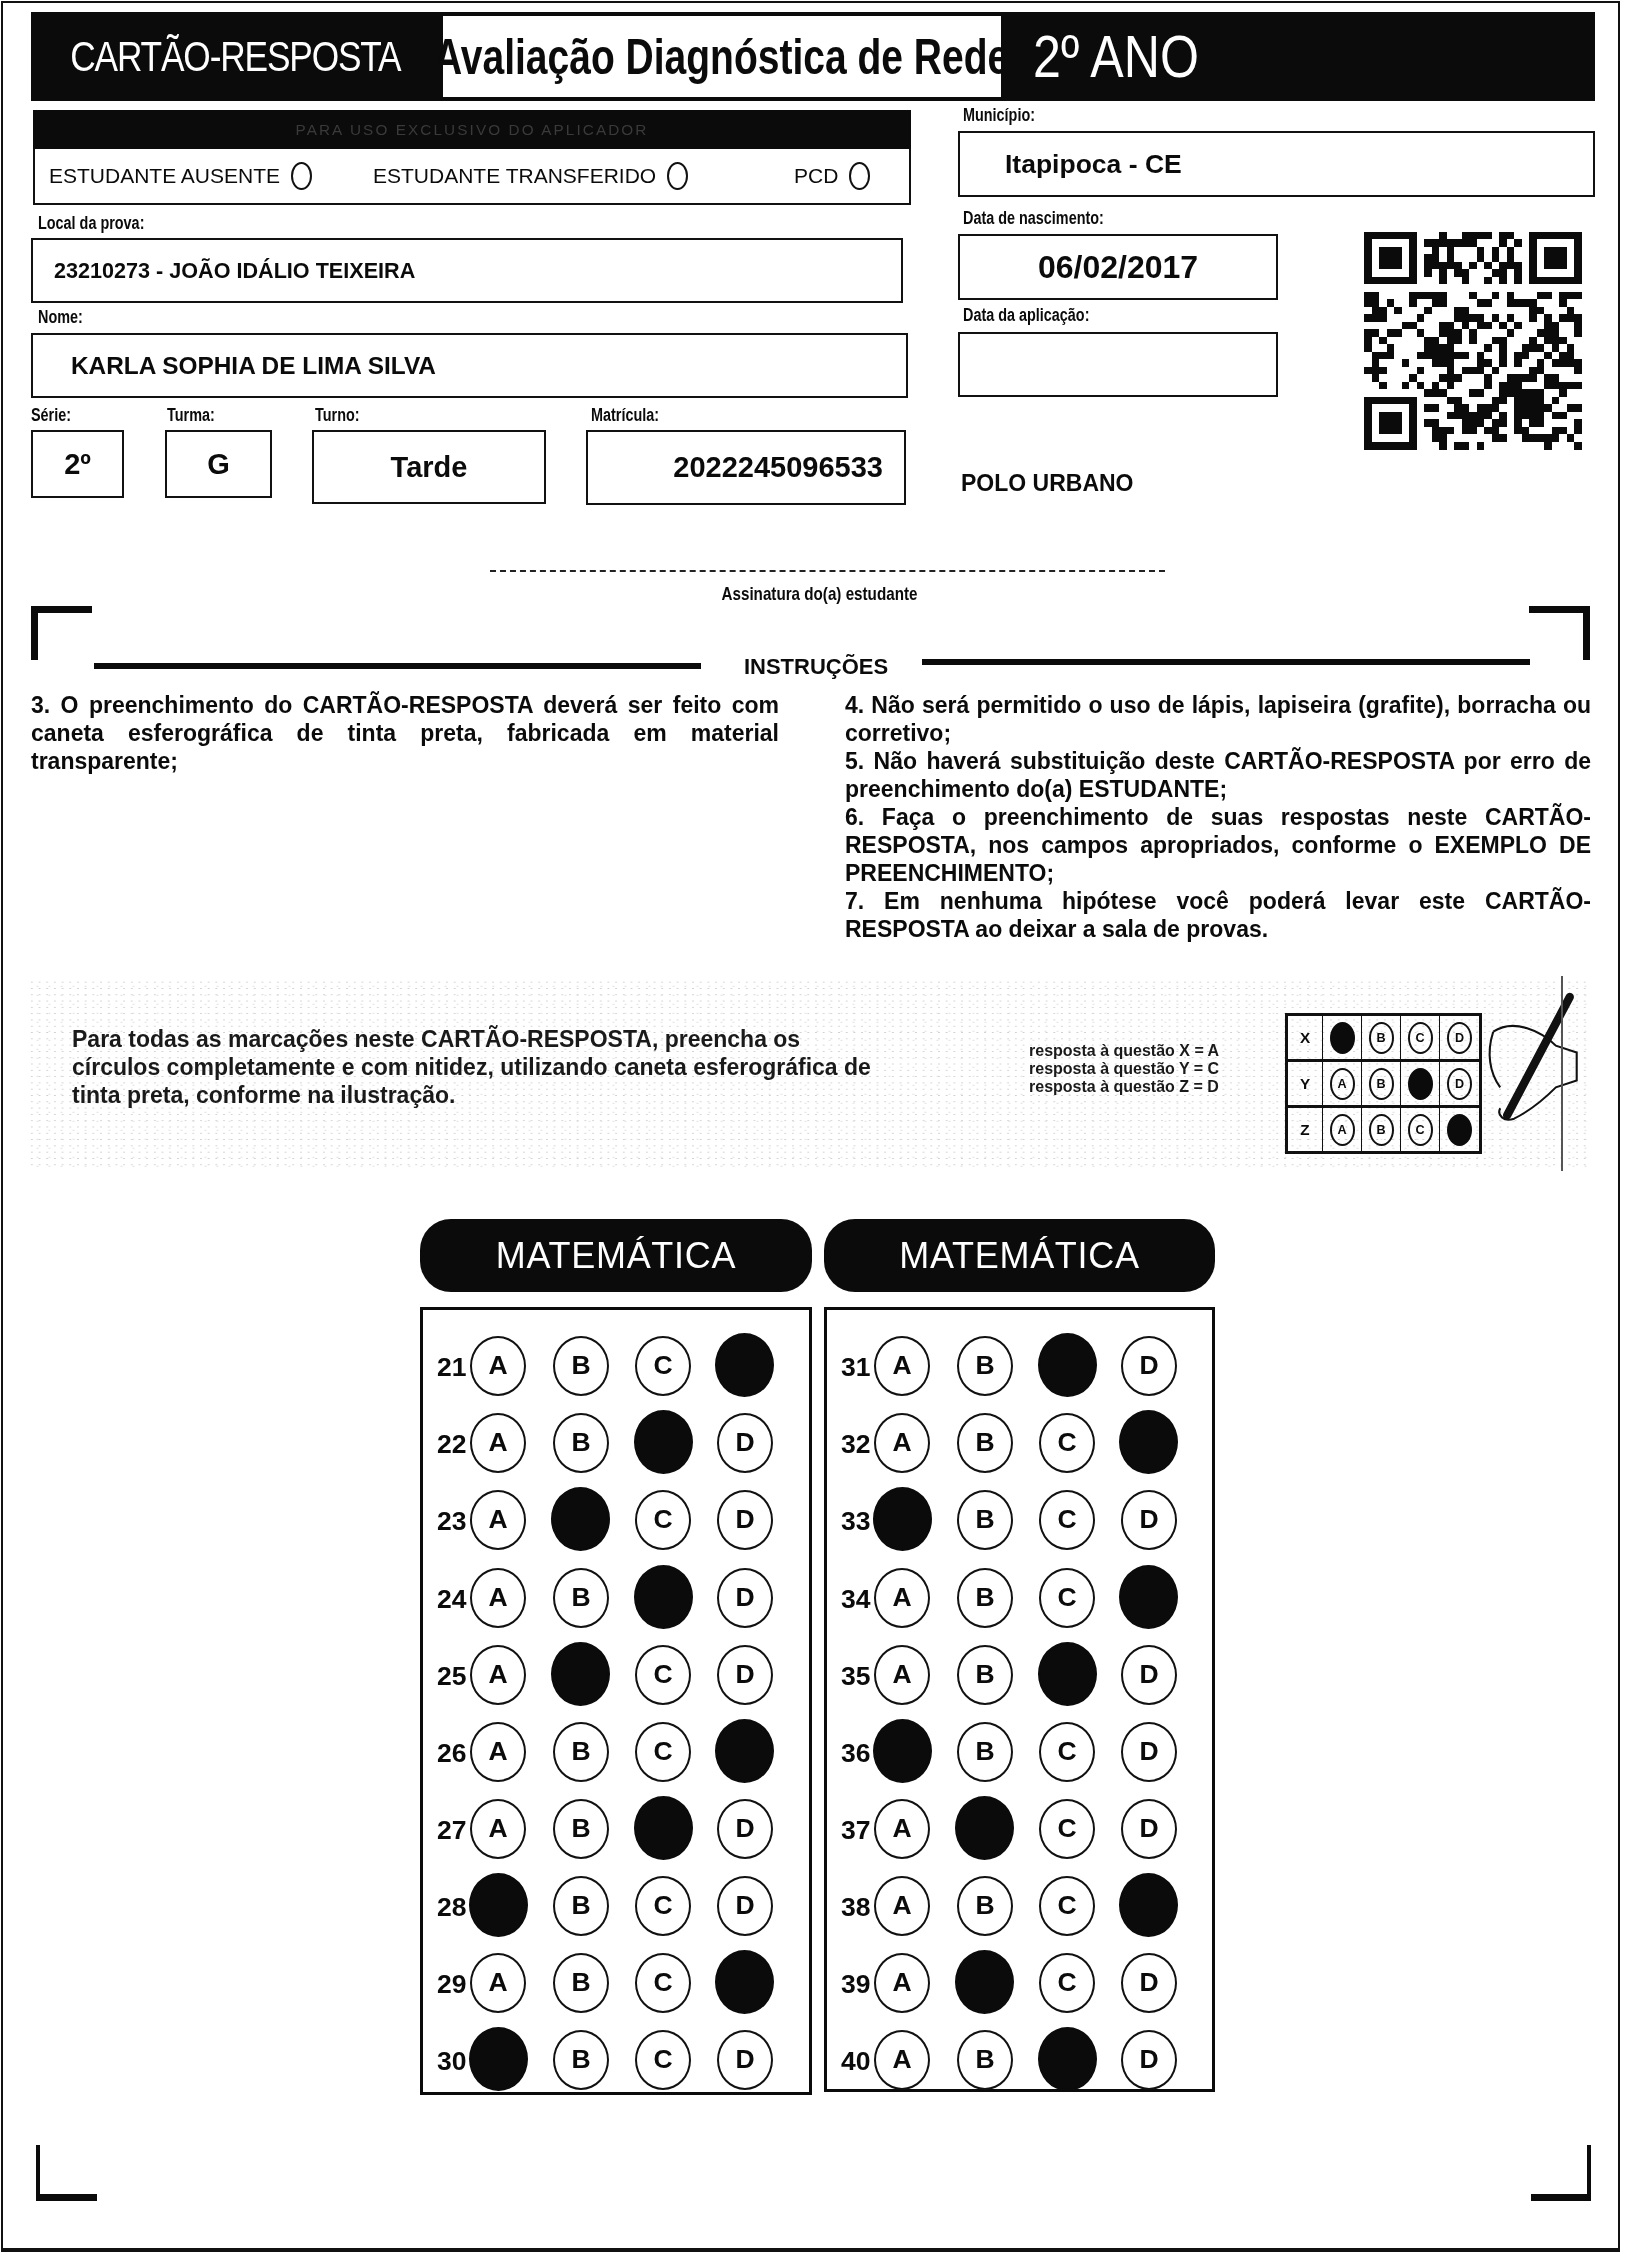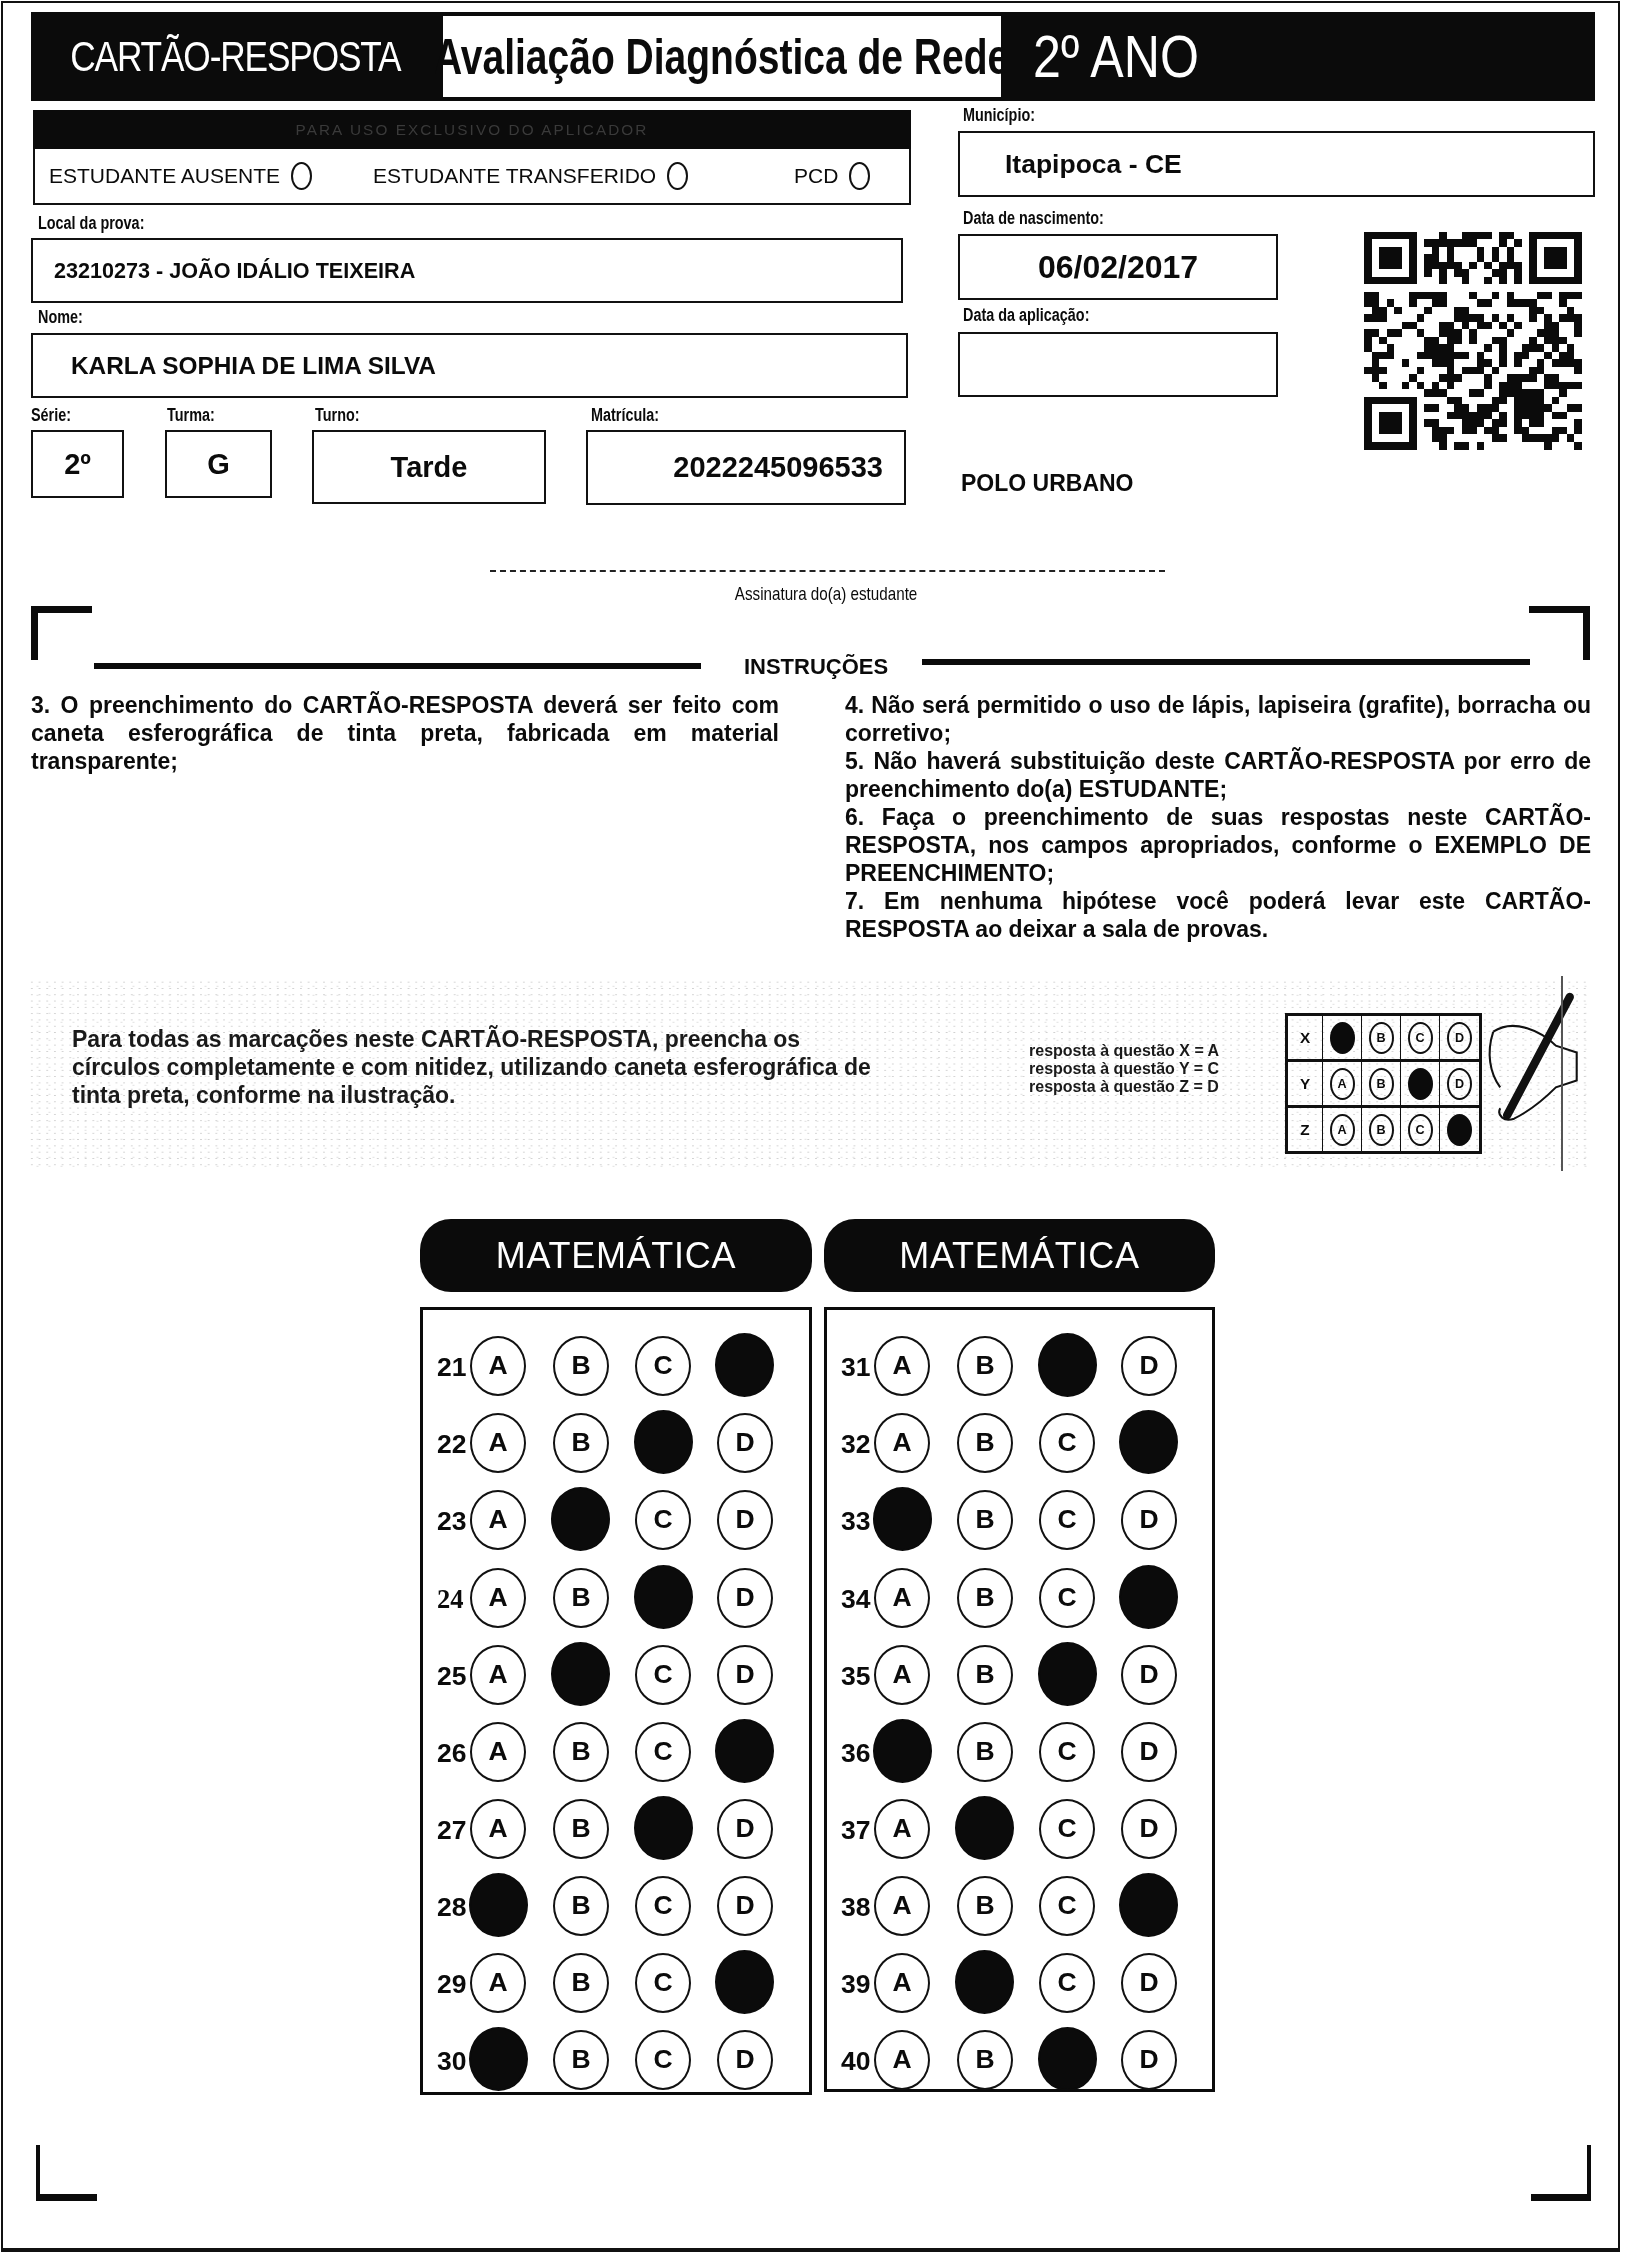--- a/index.html
+++ b/index.html
@@ -18,21 +18,21 @@
   .apl-bar { left:33px; top:110px; width:878px; height:39px; background:#0b0b0b; color:#3a3a3a; font-size:15.3px; display:flex; align-items:center; justify-content:center; letter-spacing:2.1px; }
   .status-row { left:33px; top:149px; width:878px; height:56px; border:2.8px solid #111; border-top:none; box-sizing:border-box; display:flex; align-items:center; font-size:21px; }
   .status-item { display:flex; align-items:center; position:absolute; }
   .radio-circle { width:21px; height:28px; border:2.1px solid #111; border-radius:50%; margin-left:11px; box-sizing:border-box; cursor:pointer; }
   .lbl { font-size:18px; font-weight:bold; }
   .lbl span { display:inline-block; transform:scaleX(0.8); transform-origin:left; white-space:nowrap; }
   .field { border:2.8px solid #111; box-sizing:border-box; display:flex; align-items:center; font-weight:bold; background:#fff; }
   .field span { white-space:nowrap; }
   .qr { left:1364px; top:231px; width:218px; height:219px; }
   .sig-line { left:490px; top:570px; width:675px; border-top:2.8px dashed #222; }
-  .sig-label { left:697px; top:583px; width:258px; text-align:center; font-size:19px; font-weight:normal; }
+  .sig-label { left:697px; top:583px; width:258px; font-size:19px; font-weight:bold; }
   .sig-label span { display:inline-block; transform:scaleX(0.8); }
   .corner { background:#0b0b0b; }
   .instr-title { left:722px; top:654px; width:188px; text-align:center; font-size:22px; font-weight:bold; }
   .instr-col { font-size:23px; font-weight:bold; line-height:28px; text-align:justify; }
   .instr-col p { margin:0; }
   .example-bg { left:28px; top:979px; width:1562px; height:190px;
      background-image: radial-gradient(#aaa 0.6px, transparent 0.9px), radial-gradient(#c9c9c9 0.6px, transparent 0.9px);
      background-size:7.7px 6.3px, 12px 9px; background-position:0 0, 3.5px 2.8px; opacity:0.55; }
   .example-text { left:72px; top:1025px; width:802px; font-size:23px; font-weight:bold; line-height:28px; color:#1a1a1a; }
   .example-legend { left:1029px; top:1042px; font-size:16px; font-weight:bold; line-height:18px; color:#1a1a1a; }
@@ -548,21 +548,21 @@
       <div class="bubble" style="left: 294px; top: 3.5px;">D</div>
     </div>
     <div style="position: absolute; left: 0px; top: 176px; width: 100%; height: 67px;">
       <div class="qnum" style="left: 14px; top: 19.5px;">23</div>
       <div class="bubble" style="left: 47px; top: 3.5px;">A</div>
       <div class="bubble filled" style="left: 128px; top: 1.4px;"></div>
       <div class="bubble" style="left: 212px; top: 3.5px;">C</div>
       <div class="bubble" style="left: 294px; top: 3.5px;">D</div>
     </div>
     <div style="position: absolute; left: 0px; top: 254px; width: 100%; height: 67px;">
-      <div class="qnum" style="left: 14px; top: 19.5px; font-family: Liberation Serif, serif;">24</div>
+      <div class="qnum" style="left: 14px; top: 19.5px;">24</div>
       <div class="bubble" style="left: 47px; top: 3.5px;">A</div>
       <div class="bubble" style="left: 130px; top: 3.5px;">B</div>
       <div class="bubble filled" style="left: 211px; top: 1.4px;"></div>
       <div class="bubble" style="left: 294px; top: 3.5px;">D</div>
     </div>
     <div style="position: absolute; left: 0px; top: 331px; width: 100%; height: 67px;">
       <div class="qnum" style="left: 14px; top: 19.5px;">25</div>
       <div class="bubble" style="left: 47px; top: 3.5px;">A</div>
       <div class="bubble filled" style="left: 128px; top: 1.4px;"></div>
       <div class="bubble" style="left: 212px; top: 3.5px;">C</div>

